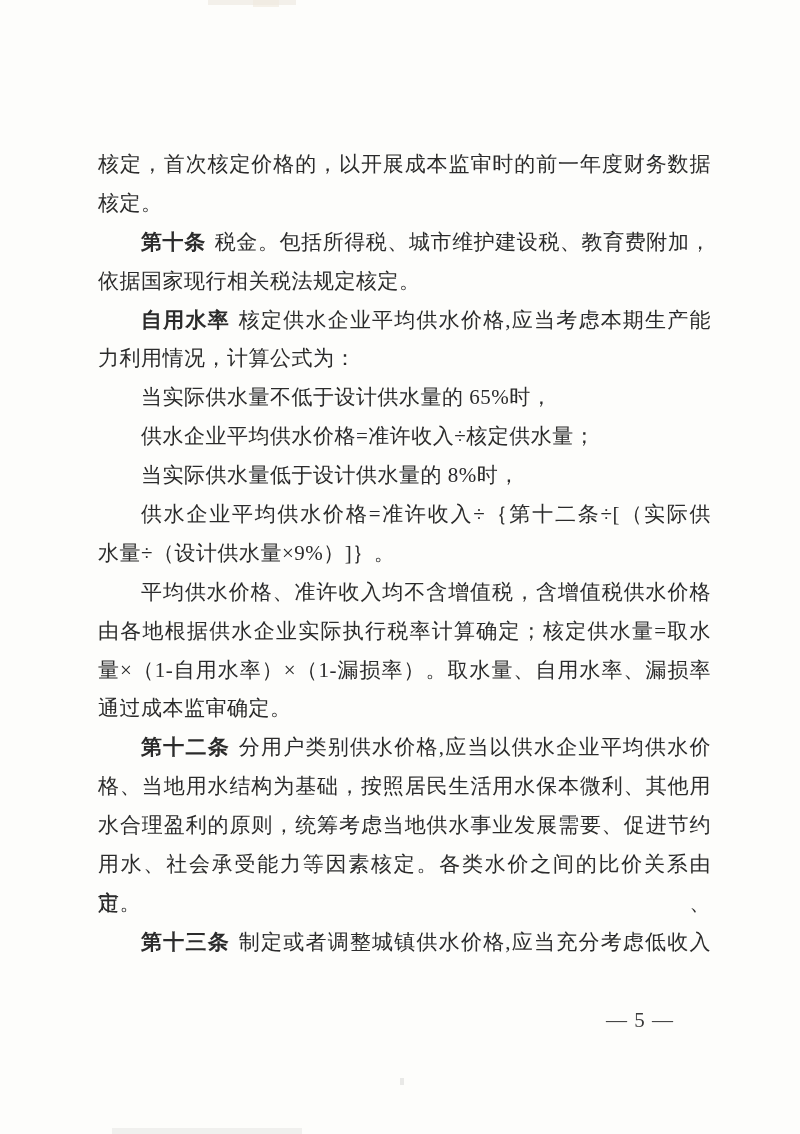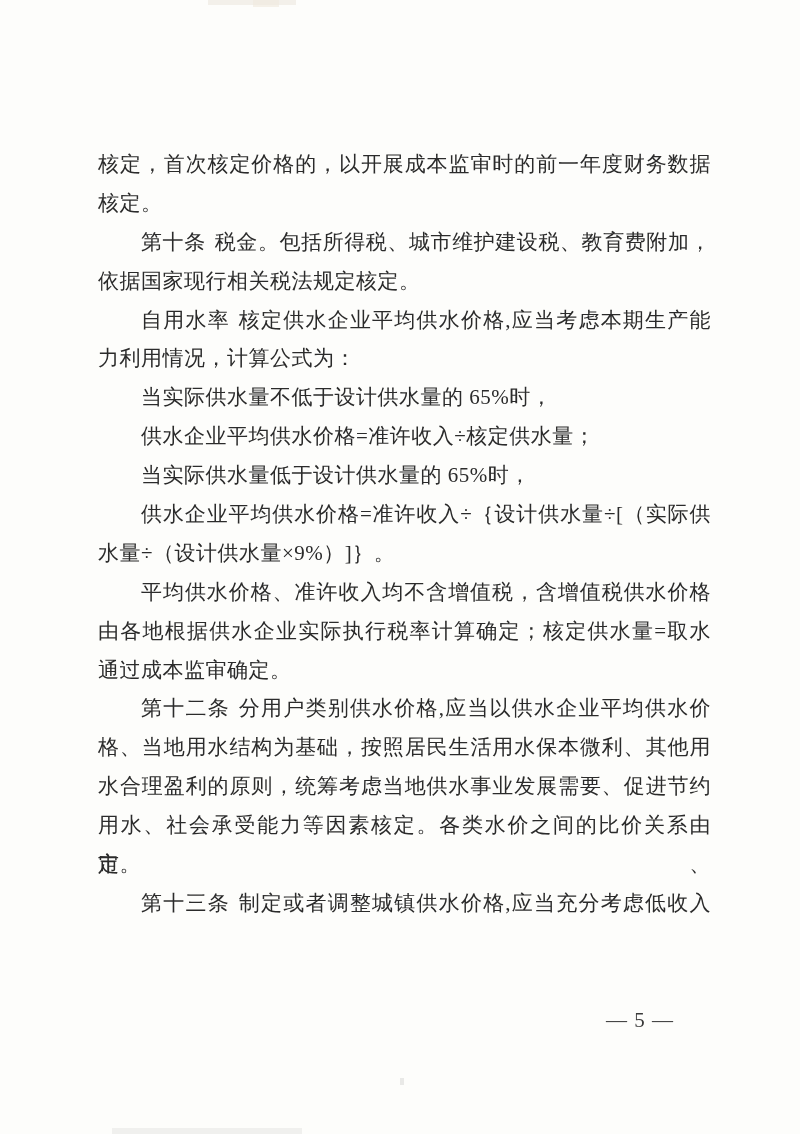--- a/index.html
+++ b/index.html
@@ -32,21 +32,21 @@
     white-space: normal;
   }
   .line.full {
     text-align: justify;
     text-align-last: justify;
   }
   .line.indent {
     text-indent: 43px;
   }
   .head {
-    font-weight: 400;
+    font-weight: 700;
     margin-right: 9px;
   }
   .page-number {
     position: absolute;
     left: 606px;
     top: 1008px;
     width: 80px;
     font-size: 21px;
     color: #3a3a3a;
     letter-spacing: 1px;
@@ -72,25 +72,26 @@
 
   <div class="text-block">
       <div class="line full"><span>核定，首次核定价格的，以开展成本监审时的前一年度财务数据</span></div>
       <div class="line"><span>核定。</span></div>
       <div class="line full indent"><span class="head">第十条</span><span>税金。包括所得税、城市维护建设税、教育费附加，</span></div>
       <div class="line"><span>依据国家现行相关税法规定核定。</span></div>
       <div class="line full indent"><span class="head">自用水率</span><span>核定供水企业平均供水价格,应当考虑本期生产能</span></div>
       <div class="line"><span>力利用情况，计算公式为：</span></div>
       <div class="line indent"><span>当实际供水量不低于设计供水量的 65%时，</span></div>
       <div class="line indent"><span>供水企业平均供水价格=准许收入÷核定供水量；</span></div>
-      <div class="line indent"><span>当实际供水量低于设计供水量的 65%时，</span></div>
-      <div class="line full indent"><span>供水企业平均供水价格=准许收入÷｛设计供水量÷[（实际供</span></div>
+      <div class="line indent"><span>当实际供水量低于设计供水量的 8%时，</span></div>
+      <div class="line full indent"><span>供水企业平均供水价格=准许收入÷｛第十二条÷[（实际供</span></div>
       <div class="line"><span>水量÷（设计供水量×9%）]｝。</span></div>
       <div class="line full indent"><span>平均供水价格、准许收入均不含增值税，含增值税供水价格</span></div>
       <div class="line full"><span>由各地根据供水企业实际执行税率计算确定；核定供水量=取水</span></div>
+      <div class="line full"><span>量×（1-自用水率）×（1-漏损率）。取水量、自用水率、漏损率</span></div>
       <div class="line"><span>通过成本监审确定。</span></div>
       <div class="line full indent"><span class="head">第十二条</span><span>分用户类别供水价格,应当以供水企业平均供水价</span></div>
       <div class="line full"><span>格、当地用水结构为基础，按照居民生活用水保本微利、其他用</span></div>
       <div class="line full"><span>水合理盈利的原则，统筹考虑当地供水事业发展需要、促进节约</span></div>
       <div class="line full"><span>用水、社会承受能力等因素核定。各类水价之间的比价关系由市、</span></div>
       <div class="line"><span>定。</span></div>
       <div class="line full indent"><span class="head">第十三条</span><span>制定或者调整城镇供水价格,应当充分考虑低收入</span></div>
     </div>
 
   <div class="page-number">— 5 —</div>

